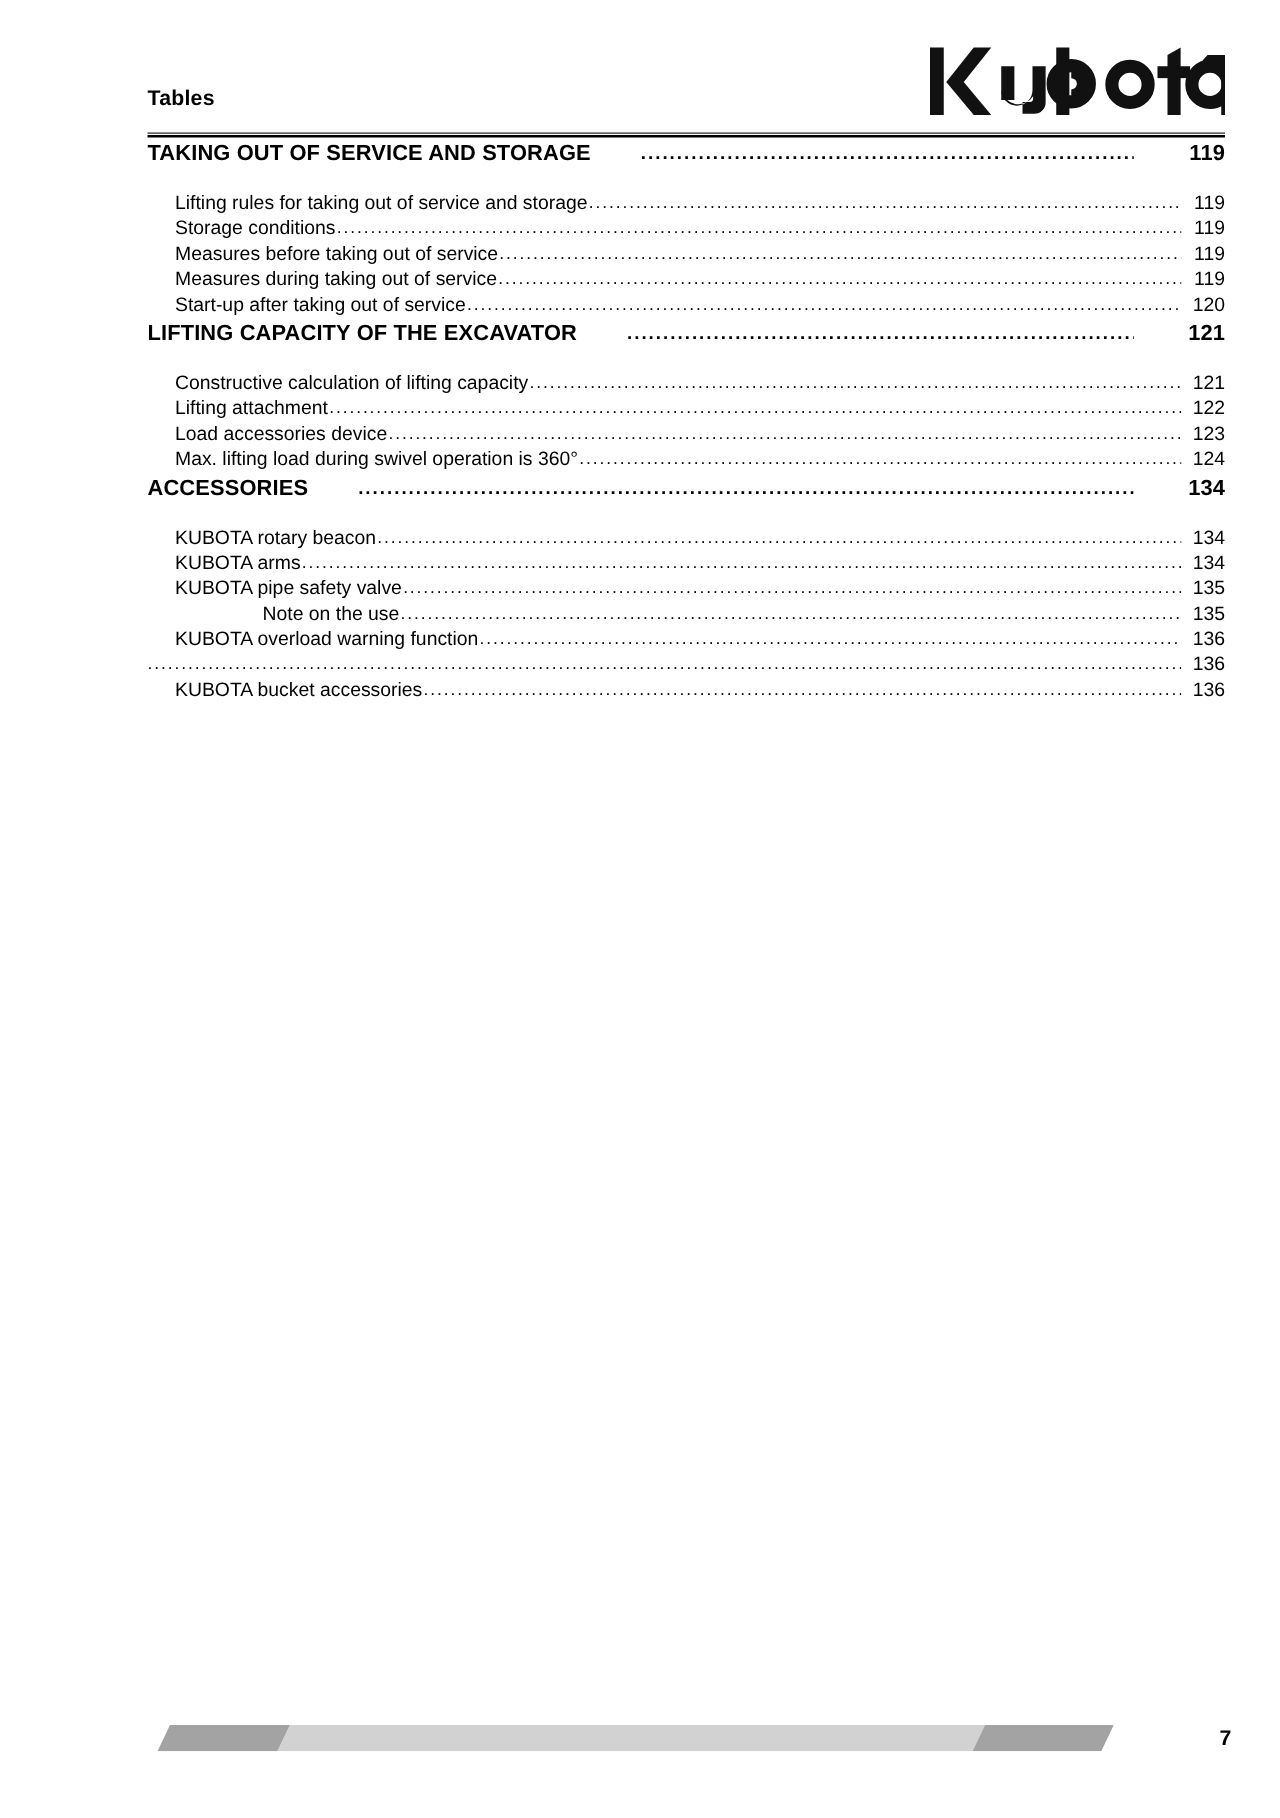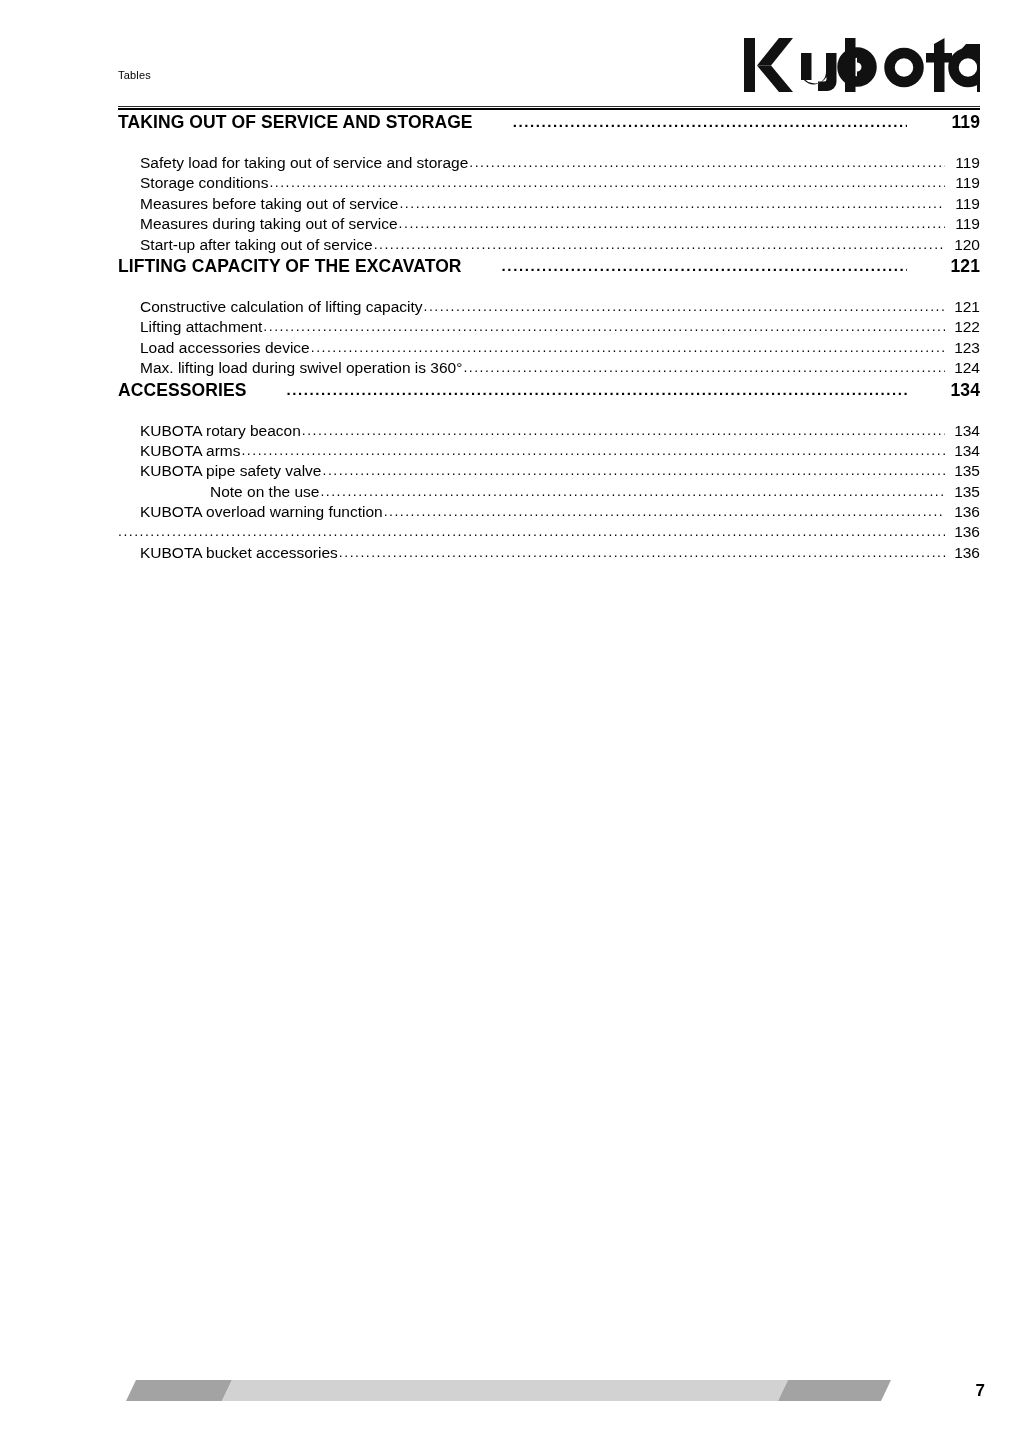--- a/index.html
+++ b/index.html
@@ -21,22 +21,22 @@
     position: absolute;
     left: 0;
     top: 0;
     width: 1024px;
     height: 112px;
   }
   .header-title {
     position: absolute;
     left: 118px;
     top: 70px;
-    font-size: 11px;
-    font-weight: normal;
+    font-size: 17px;
+    font-weight: bold;
     letter-spacing: 0.2px;
     line-height: 1;
   }
   .header-rule {
     position: absolute;
     left: 118px;
     top: 108px;
     width: 862px;
     height: 0;
     border-top: 2.2px solid #000000;
@@ -205,21 +205,21 @@
 
 <div class="toc">
   <div id="toc-container">
       <div class="toc-group">
         <div class="toc-row row-section">
           <span class="label">TAKING OUT OF SERVICE AND STORAGE</span>
           <span class="leader">................................................................................................................................................................................................................................................................................................................................................................................................................</span>
           <span class="pageno">119</span>
         </div>
         <div class="toc-row row-entry indent-1 gap-after-none" style="margin-top: 12px;">
-          <span class="label">Safety load for taking out of service and storage</span>
+          <span class="label">Lifting rules for taking out of service and storage</span>
           <span class="leader">................................................................................................................................................................................................................................................................................................................................................................................................................</span>
           <span class="pageno">119</span>
         </div>
         <div class="toc-row row-entry indent-1">
           <span class="label">Storage conditions</span>
           <span class="leader">................................................................................................................................................................................................................................................................................................................................................................................................................</span>
           <span class="pageno">119</span>
         </div>
         <div class="toc-row row-entry indent-1">
           <span class="label">Measures before taking out of service</span>

